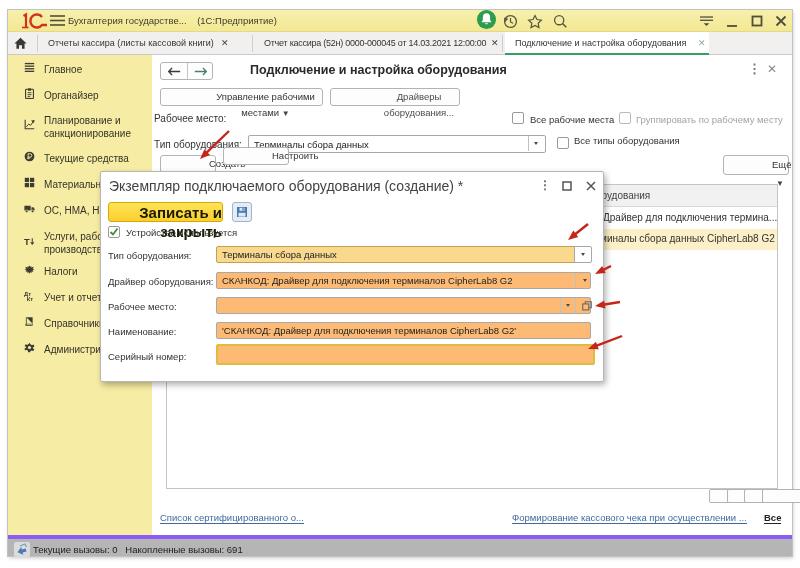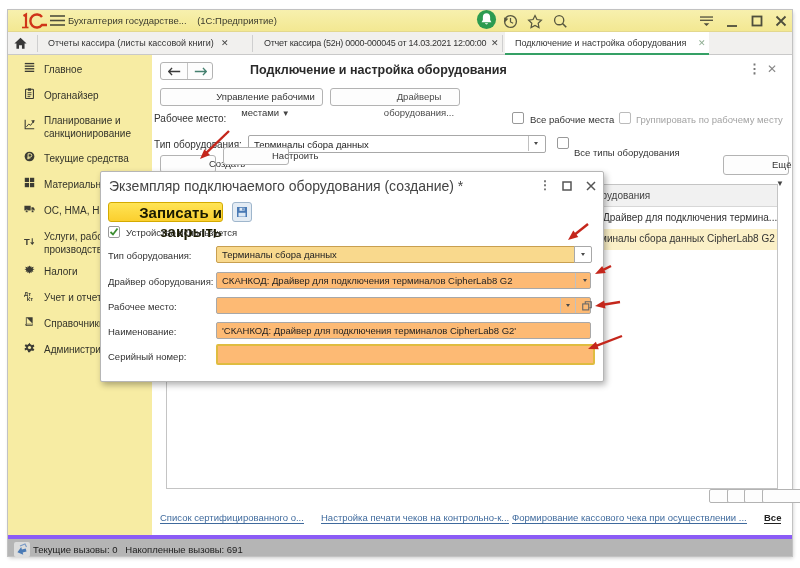--- a/index.html
+++ b/index.html
@@ -200,21 +200,21 @@
     <div class="lbl" style="left:378px;top:59px">Все рабочие места</div>
     <div class="cb" style="left:467px;top:57px;border-color:#bbb"></div>
     <div class="lbl" style="left:484px;top:59px;color:#a3a3a3">Группировать по рабочему месту</div>
     <div class="lbl" style="left:2px;top:84px;font-size:10px">Тип оборудования:</div>
     <div class="field" style="left:96px;top:80px;width:298px;height:18px">
       <div style="position:absolute;left:5px;top:3px;white-space:nowrap">Терминалы сбора данных</div>
       <div class="ddsep" style="left:279px"></div>
       <div class="ddarr" style="left:285px"></div>
     </div>
     <div class="cb" style="left:405px;top:82px"></div>
-    <div class="lbl" style="left:422px;top:92px">Все типы оборудования</div>
+    <div class="lbl" style="left:422px;top:80px">Все типы оборудования</div>
     <div class="btn" style="left:8px;top:100px;width:56px;height:18px;line-height:16px">Создать</div>
     <div class="btn" style="left:71px;top:92px;width:66px;height:18px;line-height:16px">Настроить</div>
     <div class="btn" style="left:571px;top:100px;width:66px;height:20px;line-height:18px">Ещё <span style="font-size:8px;color:#444">▼</span></div>
     <div id="tbl">
       <div id="tblhead">
           <div style="position:absolute;left:375px;top:5px;font-size:10px;color:#444;white-space:nowrap">Драйвер оборудования</div>
         </div>
       <div class="trow" style="top:22px;height:22px">
           <div style="position:absolute;left:436px;top:5px;font-size:10px;color:#333;white-space:nowrap">Драйвер для подключения термина...</div>
         </div>
@@ -232,21 +232,20 @@
           </svg></div>
       <div class="btn" style="left:35px;top:0;width:17px;height:14px;border-radius:2px"><svg width="9" height="8" viewBox="0 0 9 8" style="margin-top:2px">
             <path d="M4.5 6 L8 1 L1 1 Z" fill="#999"></path>
           </svg></div>
       <div class="btn" style="left:52.5px;top:0;width:17px;height:14px;border-radius:2px"><svg width="9" height="8" viewBox="0 0 9 8" style="margin-top:2px">
             <path d="M4.5 5 L8 1 L1 1 Z" fill="#999"></path>
             <path d="M0.5 7 L8.5 7" stroke="#888" stroke-width="1.4"></path>
           </svg></div>
     </div>
     <div class="lnk" style="left:8px;top:457px">Список сертифицированного о...</div>
-    <div class="lnk" style="left:169px;top:457px">Настройка печати чеков на контрольно-к...</div>
     <div class="lnk" style="left:360px;top:457px">Формирование кассового чека при осуществлении ...</div>
     <div class="lnk" style="left:612px;top:457px;color:#222;border-bottom-color:#222;font-weight:bold">Все</div>
   </div>
   <div id="statusbar">
     <svg style="position:absolute;left:6px;top:3px" width="16" height="15" viewBox="0 0 16 15">
       <rect x="0" y="0" width="16" height="15" rx="2" fill="#dcdcdc"></rect>
       <path d="M3 9 L8 5 L8 7.5 L12 7.5 L12 10.5 L8 10.5 L8 13 Z" fill="#4a7ab5" transform="rotate(-15 8 8)"></path>
       <path d="M6 4 L11 2 L12.5 5" fill="none" stroke="#7a9ac5" stroke-width="1.2"></path>
     </svg>
     <div class="lbl" style="left:25px;top:5px;color:#1c1c1c;font-size:9.5px">Текущие вызовы: 0&nbsp;&nbsp;&nbsp;Накопленные вызовы: 691</div>

